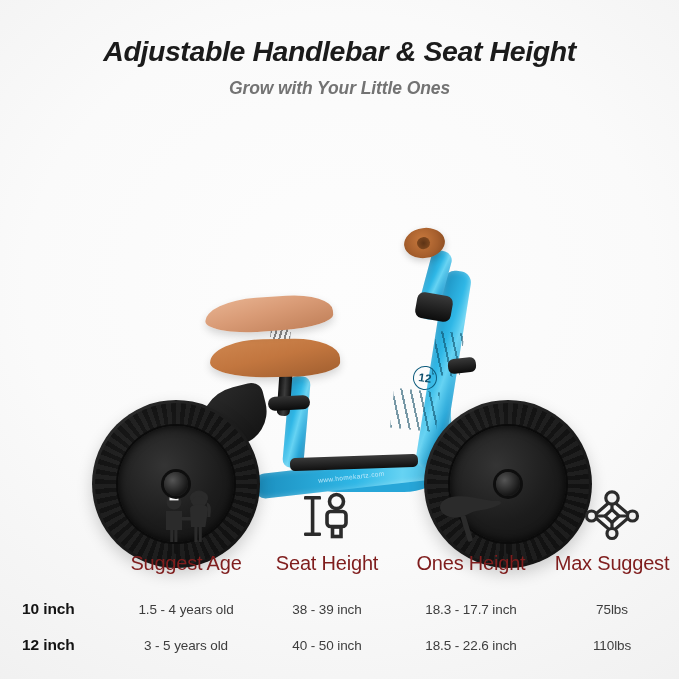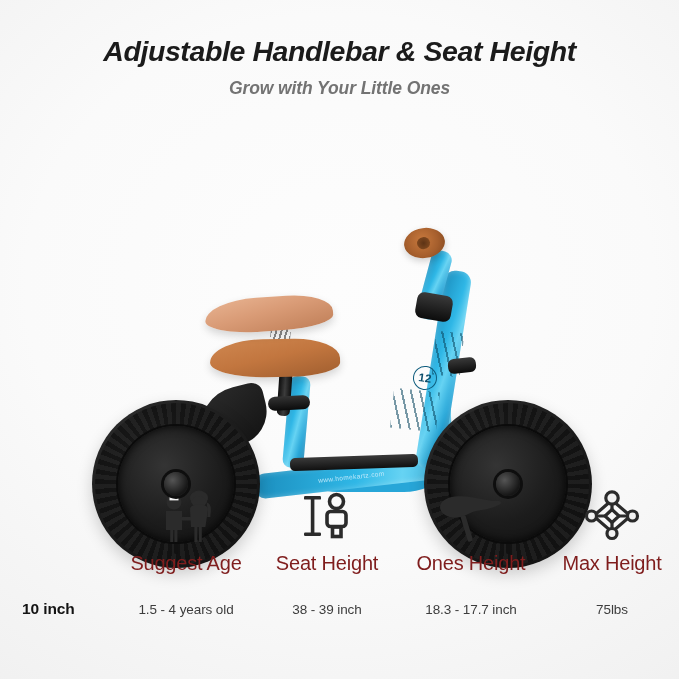--- a/index.html
+++ b/index.html
@@ -455,26 +455,33 @@
         <col class="col-rider">
         <col class="col-seat">
         <col class="col-weight">
     </colgroup>
     <thead>
       <tr>
         <th></th>
         <th>Suggest Age</th>
         <th>Seat Height</th>
         <th>Ones Height</th>
-        <th>Max Height</th>
+        <th>Max Suggest</th>
       </tr>
     </thead>
     <tbody>
       <tr>
         <td class="row-head">10 inch</td>
         <td>1.5 - 4 years old</td>
         <td>38 - 39 inch</td>
         <td>18.3 - 17.7 inch</td>
         <td>75lbs</td>
       </tr>
+      <tr>
+        <td class="row-head">12 inch</td>
+        <td>3 - 5 years old</td>
+        <td>40 - 50 inch</td>
+        <td>18.5 - 22.6 inch</td>
+        <td>110lbs</td>
+      </tr>
     </tbody>
   </table>
 </div>
 
 </body></html>

